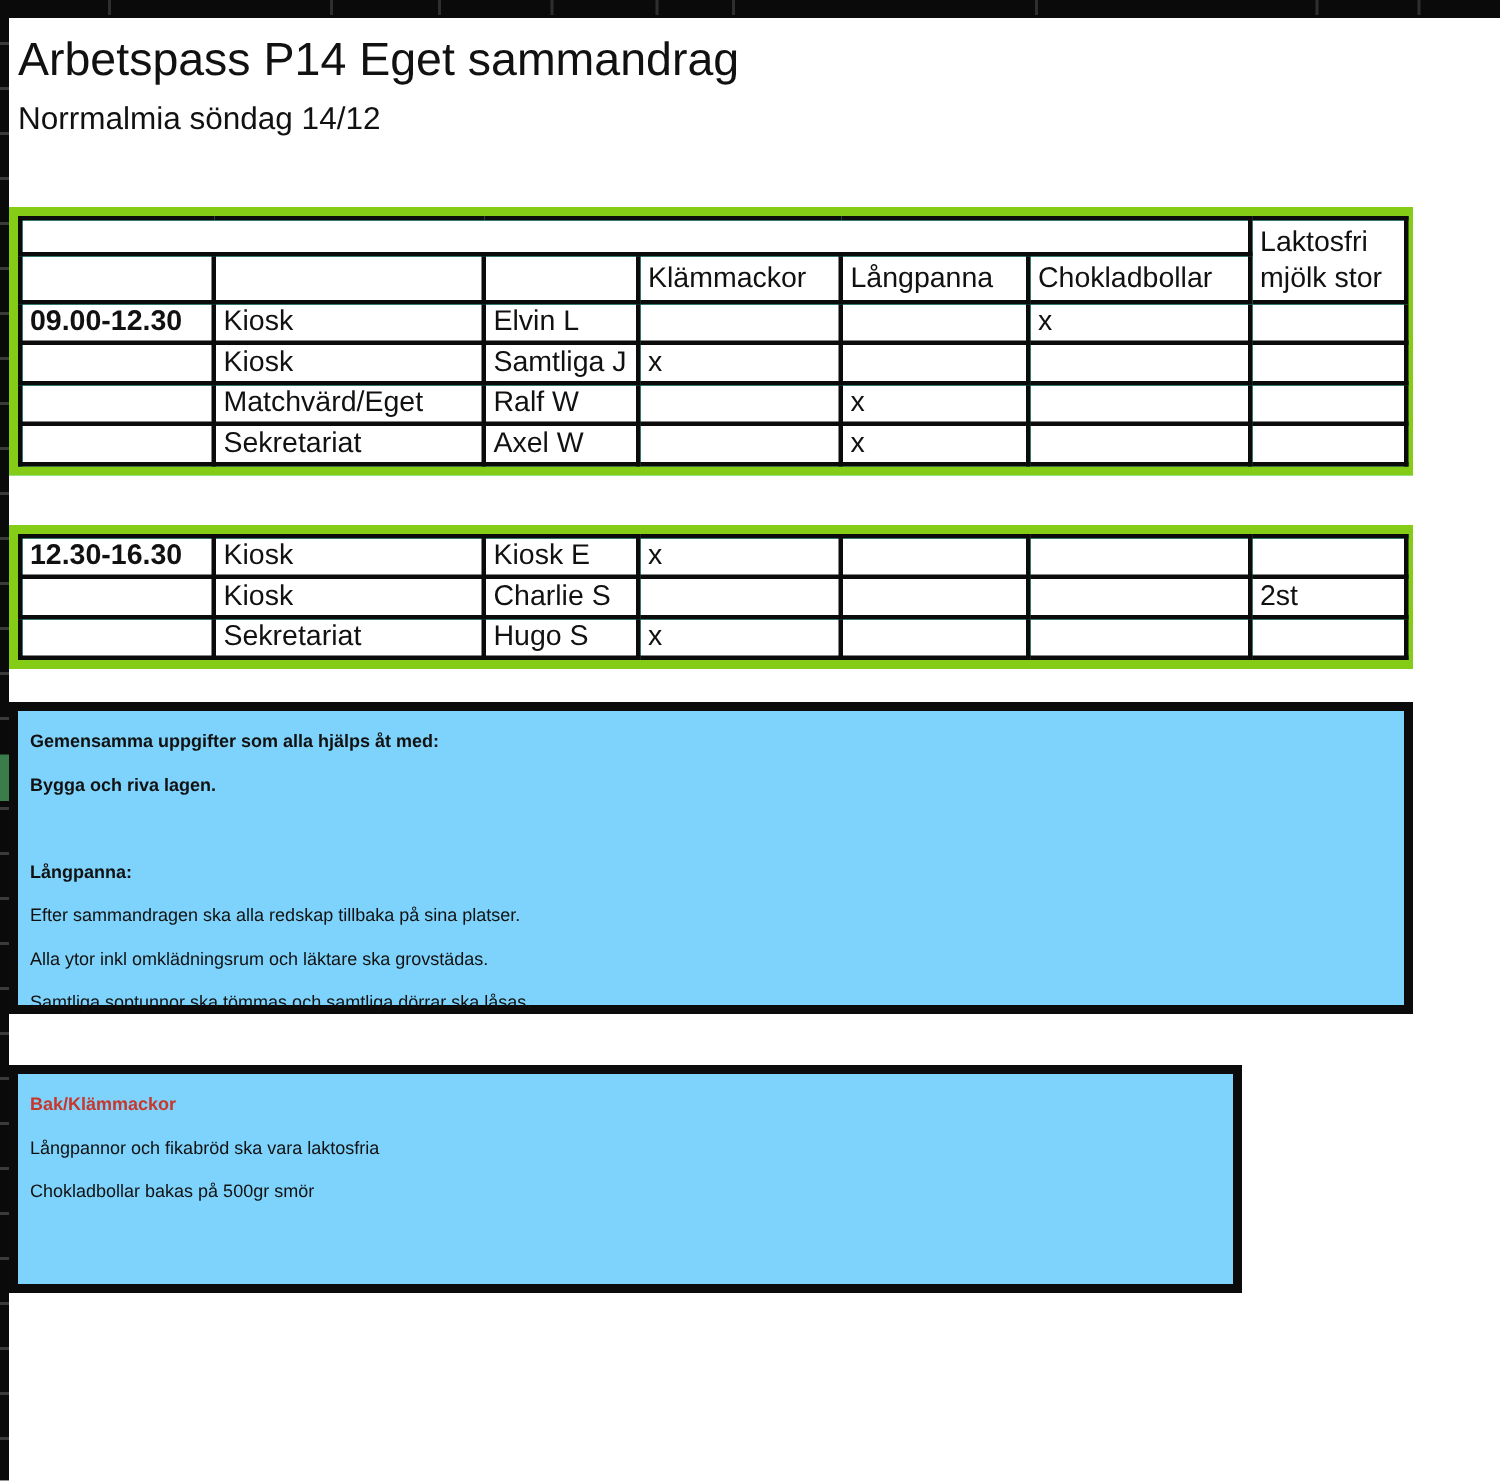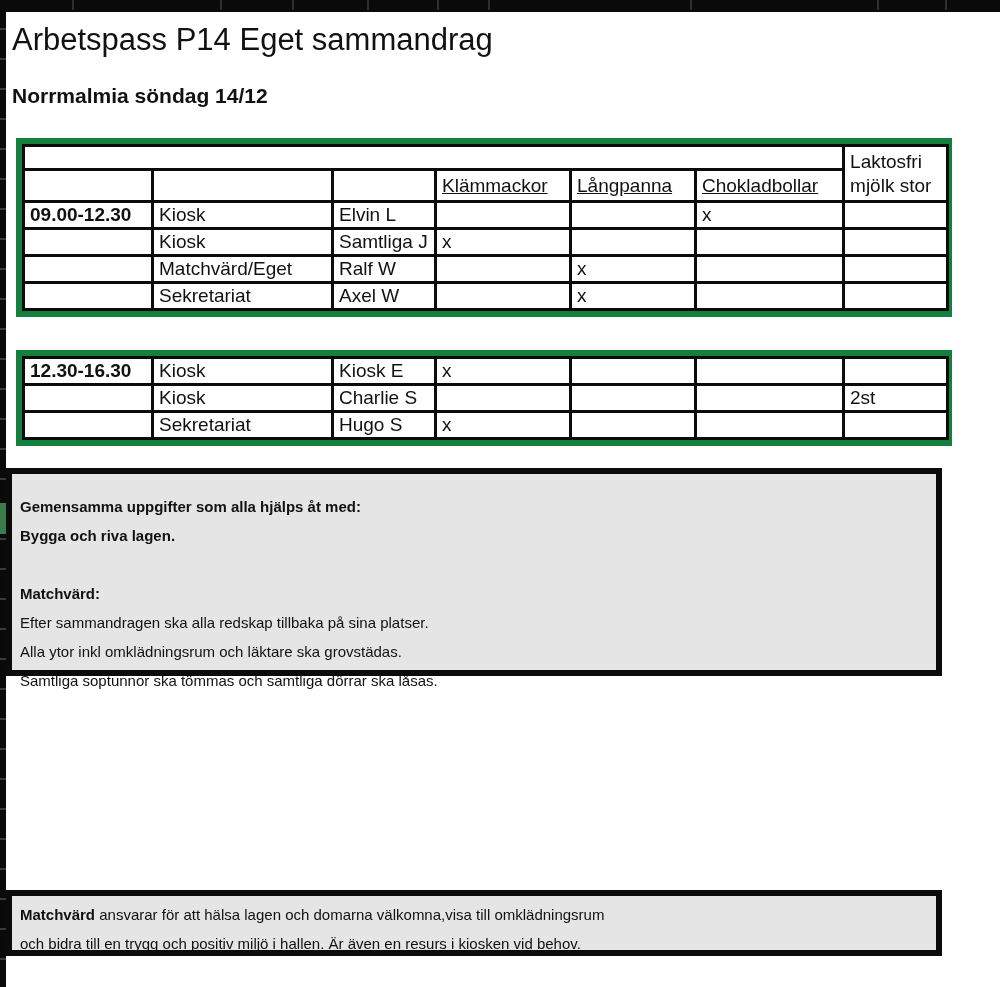--- a/index.html
+++ b/index.html
@@ -8,36 +8,36 @@
   .page { position:relative; width:1000px; height:987px; background:#ffffff; }
 
   
   .top-strip { position:absolute; left:0; top:0; width:1000px; height:12px; background:#0a0a0a; }
   .top-strip .vsep { position:absolute; top:0; width:2px; height:10px; background:#2e2e2e; }
   .left-strip { position:absolute; left:0; top:0; width:6px; height:987px; background:#0a0a0a;
                 background-image:repeating-linear-gradient(to bottom, #0a0a0a 0 28px, #3a3a3a 28px 30px); }
   .green-marker { position:absolute; left:0; top:503px; width:6px; height:31px; background:#3a7d4a; }
 
   .title { position:absolute; left:12px; top:22px; font-size:31px; font-weight:500; letter-spacing:0; }
-  .subtitle { position:absolute; left:12px; top:84px; font-size:21px; font-weight:700; }
+  .subtitle { position:absolute; left:12px; top:68px; font-size:21px; font-weight:400; }
 
-  .tblwrap { position:absolute; left:16px; width:936px; border:6px solid #15803d; background:#5eead4; }
+  .tblwrap { position:absolute; left:6px; width:936px; border:6px solid #84cc16; background:#5eead4; }
   .tbl1 { top:138px; }
   .tbl2 { top:350px; }
   table { border-collapse:collapse; width:100%; table-layout:fixed; }
   td { border:3px solid #0b0b0b; font-size:19px; padding:1px 5px; height:27px;
        white-space:nowrap; overflow:hidden; vertical-align:middle; background:#ffffff; }
   td.time { font-weight:700; }
   tr.hdr1 td { height:24px; border-bottom:none; }
-  tr.hdr2 td { height:32px; border-top-width:3px;text-decoration:underline; }
+  tr.hdr2 td { height:32px; border-top-width:3px; }
   tr.hdr1 td.mergetop { border-bottom:3px solid #0b0b0b; }
   td.laktosfri { vertical-align:middle; line-height:1.25; height:auto; }
 
-  .box { position:absolute; left:6px; border:6px solid #0b0b0b; background:#e5e5e5;
-         padding:18px 8px 0 8px; font-size:15px; line-height:29px; }
+  .box { position:absolute; left:6px; border:6px solid #0b0b0b; background:#7dd3fc;
+         padding:6px 8px 0 8px; font-size:12px; line-height:29px; }
   .box .b { font-weight:700; }
   .box-shared { top:468px; width:936px; height:208px; }
   .box-bak    { top:710px; width:822px; height:152px; }
   .box-bak .red { color:#c9372c; font-weight:700; }
   .box-match  { top:890px; width:936px; height:66px; padding-top:4px; }
   .blankline { height:29px; }
 </style>
 </head>
 <body>
 
@@ -167,25 +167,26 @@
         <td></td>
       </tr>
     </tbody>
       </table>
   </div>
 
   <div class="box box-shared">
     <div class="b">Gemensamma uppgifter som alla hjälps åt med:</div>
     <div class="b">Bygga och riva lagen.</div>
     <div class="blankline"></div>
-    <div class="b">Matchvärd:</div>
+    <div class="b">Långpanna:</div>
     <div>Efter sammandragen ska alla redskap tillbaka på sina platser.</div>
     <div>Alla ytor inkl omklädningsrum och läktare ska grovstädas.</div>
     <div>Samtliga soptunnor ska tömmas och samtliga dörrar ska låsas.</div>
   </div>
 
+  <div class="box box-bak">
+    <div class="red">Bak/Klämmackor</div>
+    <div>Långpannor och fikabröd ska vara laktosfria</div>
+    <div>Chokladbollar bakas på 500gr smör</div>
+  </div>
 
-  <div class="box box-match">
-    <div><span class="b">Matchvärd</span><span> ansvarar för att hälsa lagen och domarna välkomna,visa till omklädningsrum</span></div>
-    <div>och bidra till en trygg och positiv miljö i hallen. Är även en resurs i kiosken vid behov.</div>
-  </div>
 
 </div>
 
 </body></html>

